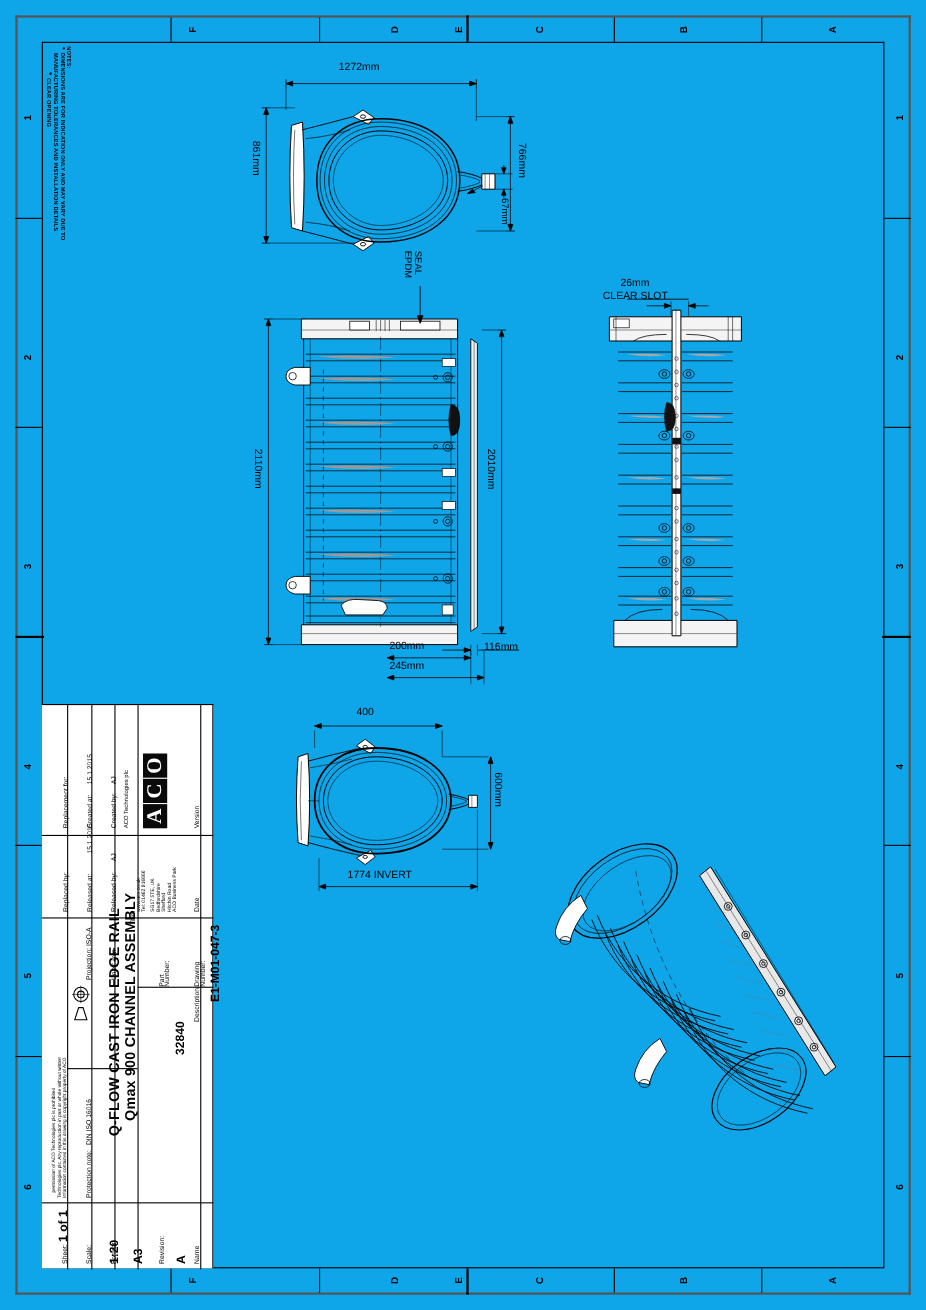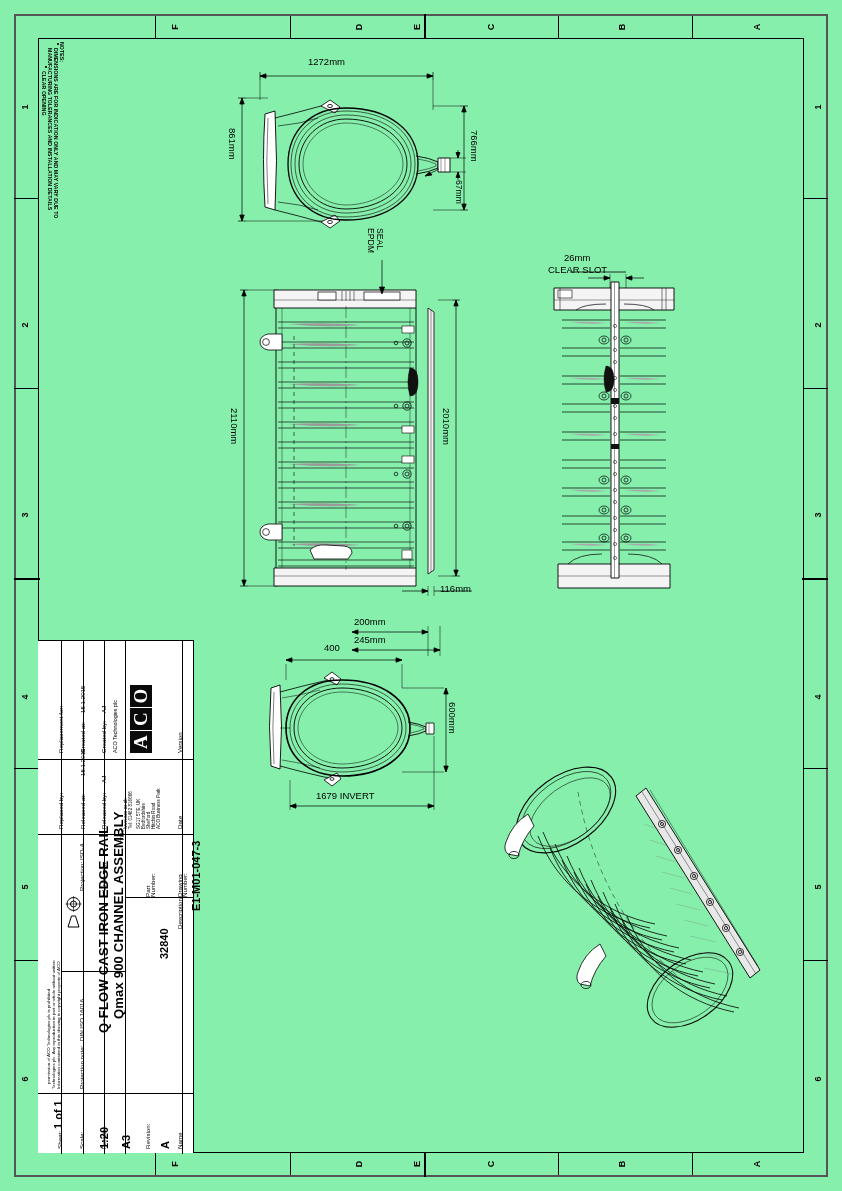--- a/index.html
+++ b/index.html
@@ -3,21 +3,21 @@
 <meta charset="utf-8">
 <style>
   * { box-sizing: border-box; }
   html,body { margin:0; padding:0; background:#ffffff; }
   body {
     width:842px; height:1191px; position:relative; overflow:hidden;
     font-family:"Liberation Sans", sans-serif; color:#000;
   }
 
   
-  #sheet { position:absolute; inset:0; background:#86efac; }
+  #sheet { position:absolute; inset:0; background:#0ea5e9; }
 
   .outer-rule { position:absolute; background:#555; }
   #rule-top    { left:14px;  top:14px;  width:814px; height:2px; }
   #rule-bottom { left:14px;  top:1175px;width:814px; height:2px; }
   #rule-left   { left:14px;  top:14px;  width:2px;   height:1163px; }
   #rule-right  { left:826px; top:14px;  width:2px;   height:1163px; }
 
   #frame-inner {
     position:absolute; left:38px; top:38px; width:766px; height:1115px;
     border:1.6px solid #000;
@@ -337,21 +337,21 @@
         <path d="M202 313 H214" stroke-width="0.7"></path>
       </g>
     </svg>
     <div class="dimtxt rot" style="left:8px;top:130px;">2110mm</div>
     <div class="dimtxt rot" style="left:220px;top:130px;">2010mm</div>
     <div class="dimtxt rot lbl-small" style="left:144px;top:-50px;">EPDM</div>
     <div class="dimtxt rot lbl-small" style="left:153px;top:-50px;">SEAL</div>
     <div class="dimtxt" style="left:208px;top:305px;">116mm</div>
   </div>
 
-  <div class="view" style="left:330px;top:586px;width:160px;height:46px;margin-top:34px;">
+  <div class="view" style="left:330px;top:586px;width:160px;height:46px;">
     <svg width="160" height="46" viewBox="0 0 160 46">
       <g fill="none" stroke="#000" stroke-width="0.7">
         <path d="M22 12 H98"></path>
         <path d="M22 12 l6 -2.2 l0 4.4 Z" fill="#000"></path>
         <path d="M98 12 l-6 -2.2 l0 4.4 Z" fill="#000"></path>
         <path d="M22 30 H110"></path>
         <path d="M22 30 l6 -2.2 l0 4.4 Z" fill="#000"></path>
         <path d="M110 30 l-6 -2.2 l0 4.4 Z" fill="#000"></path>
         <path d="M98 6 V36" stroke-width="0.5"></path>
         <path d="M110 6 V36" stroke-width="0.5"></path>
@@ -505,21 +505,21 @@
         <path d="M36 88 C36 69 54 52 80 52 C111 52 136 69 136 88 C136 107 111 124 80 124 C54 124 36 107 36 88 Z" stroke-width="0.5"></path>
 
         <path d="M146 82 q12 2 18 5 l0 4 q-6 3 -18 5" stroke-width="0.9"></path>
         <path d="M148 84 q10 2 14 4 l0 1 q-4 2 -14 4" stroke-width="0.5"></path>
         <path d="M164 83 l8 0 l0 11 l-8 0 Z" fill="#fff" stroke-width="0.8"></path>
         <path d="M167 83 V94" stroke-width="0.4"></path>
       </g>
     </svg>
     <div class="dimtxt" style="left:62px;top:2px;">400</div>
     <div class="dimtxt rot" style="left:196px;top:62px;">600mm</div>
-    <div class="dimtxt" style="left:54px;top:150px;">1679  INVERT</div>
+    <div class="dimtxt" style="left:54px;top:150px;">1774  INVERT</div>
   </div>
 
   <div class="view" style="left:494px;top:752px;width:300px;height:300px;">
     <svg width="300" height="300" viewBox="0 0 300 300">
       <g fill="none" stroke="#000" stroke-width="0.75">
 
         <g transform="rotate(-36 72 58)">
           <ellipse cx="72" cy="58" rx="56" ry="34" stroke-width="1.1"></ellipse>
           <ellipse cx="72" cy="58" rx="51" ry="30" stroke-width="0.6"></ellipse>
           <ellipse cx="74" cy="62" rx="46" ry="26" stroke-width="0.5"></ellipse>

